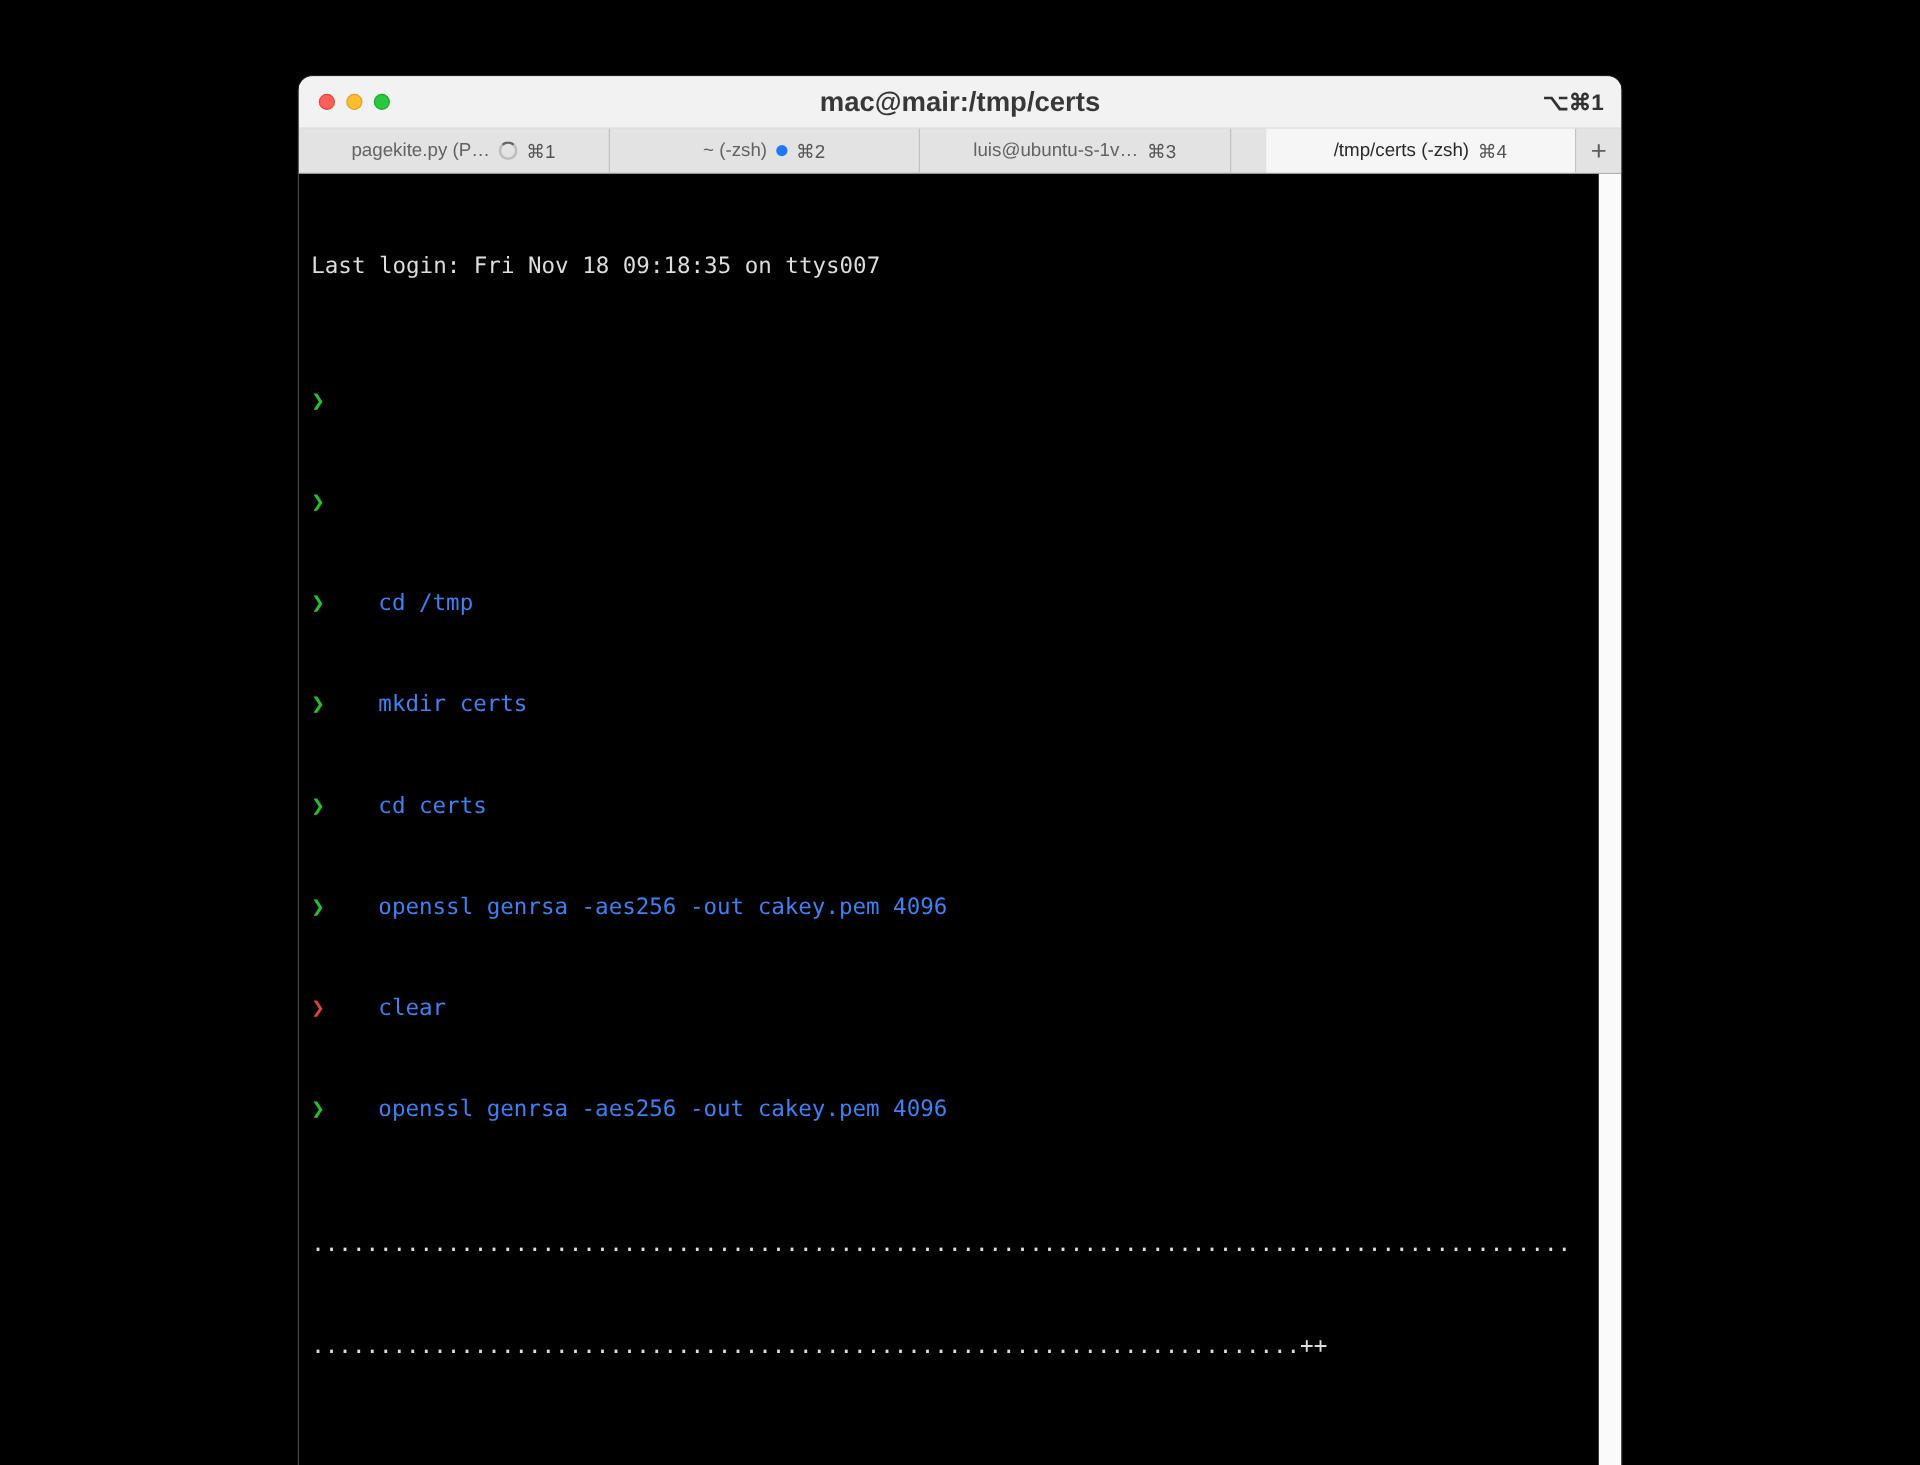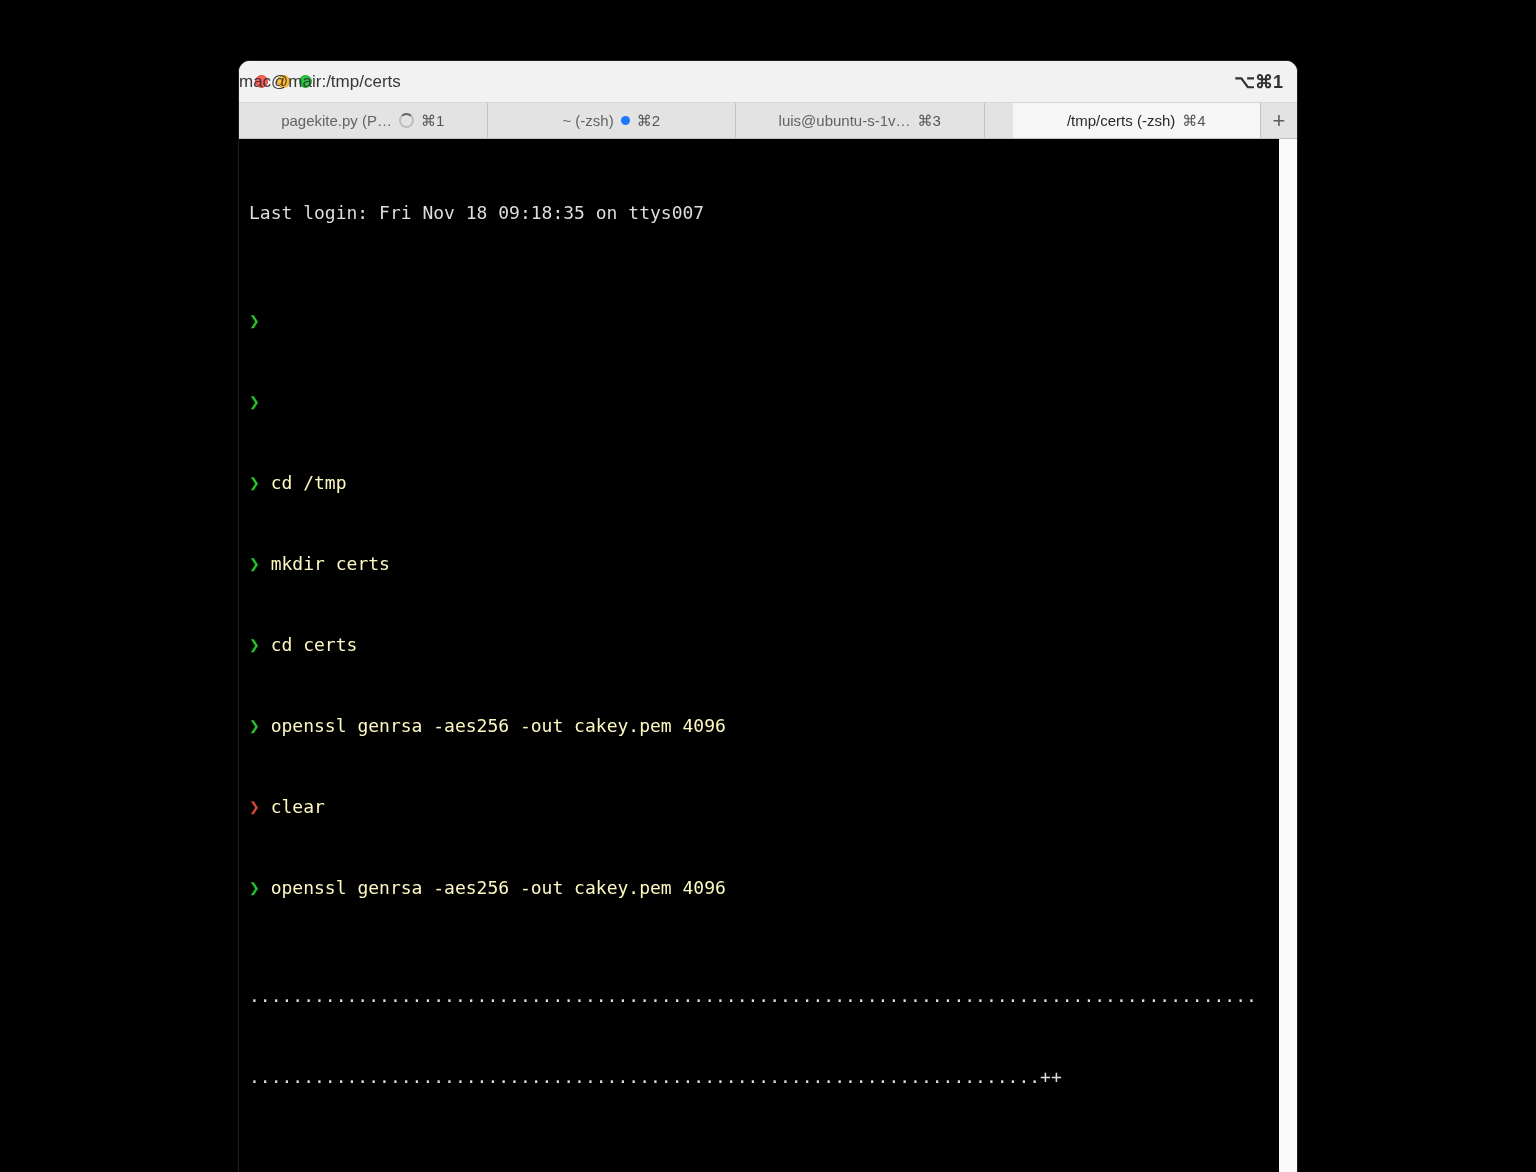--- a/index.html
+++ b/index.html
@@ -38,23 +38,23 @@
   }
   .light {
     width: 13px; height: 13px; border-radius: 50%;
   }
   .light.red { background: #ff5f57; border: 0.5px solid #e24640; }
   .light.yellow { background: #febc2e; border: 0.5px solid #dfa023; }
   .light.green { background: #28c840; border: 0.5px solid #1dac2f; }
   .title {
     position: absolute;
     left: 0; right: 0;
-    text-align: left;
-    font-weight: 400;
-    font-size: 17px;
+    text-align: center;
+    font-weight: 700;
+    font-size: 22px;
     color: #383838;
     pointer-events: none;
   }
   .title-right {
     position: absolute;
     right: 14px;
     font-size: 18px;
     font-weight: 600;
     color: #323232;
     display: flex;
@@ -123,21 +123,21 @@
     line-height: 27px;
     color: #ddd;
     position: relative;
     border-right: 18px solid #fafafa; 
     white-space: pre;
     overflow: hidden;
   }
   .line { white-space: pre-wrap; word-break: break-all; }
   .pr-green { color: #25c02b; font-weight: bold; }
   .pr-red { color: #d54636; font-weight: bold; }
-  .cmd { color: #fef9c3; }
+  .cmd { color: #3b82f6; margin-left: 32px; }
 </style>
 </head>
 <body>
 
 <div class="window">
 
   <div class="titlebar">
     <div class="traffic-lights">
       <div class="light red"></div>
       <div class="light yellow"></div>

